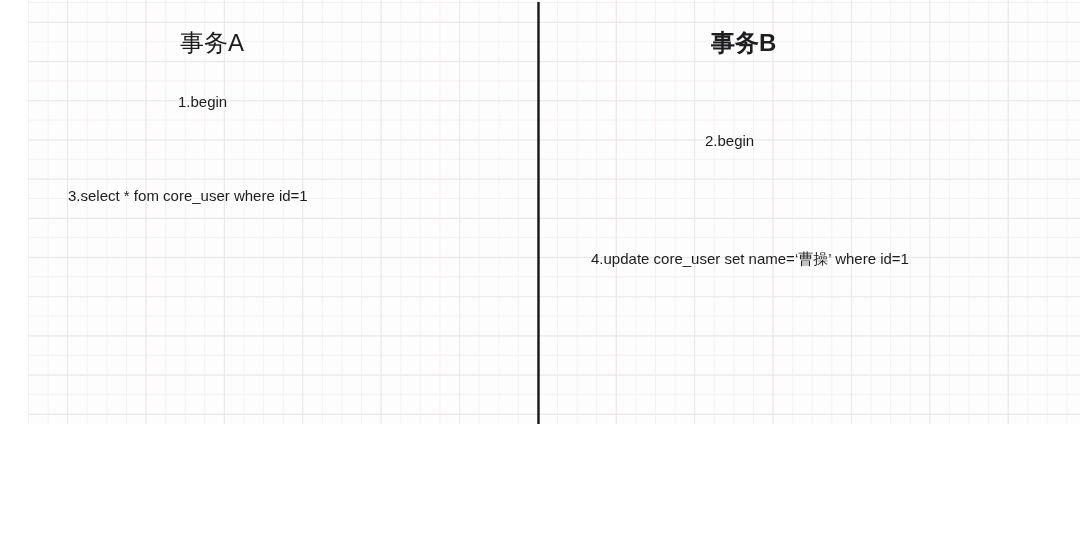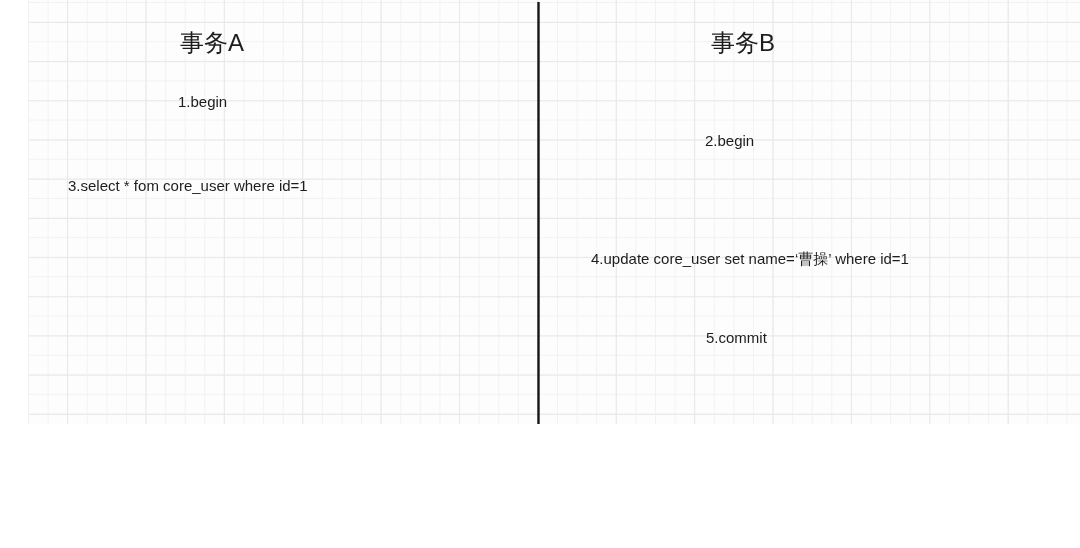--- a/index.html
+++ b/index.html
@@ -50,39 +50,38 @@
   .timeline {
     position: absolute;
     left: 499px;
     top: 0;
     width: 24px;
     height: 548px;
   }
   
   .pos-title-a { left: 152px; top: 29px; }
   .pos-a-begin { left: 150px; top: 88px; }
-  .pos-a-select1 { left: 40px; top: 172px; }
+  .pos-a-select1 { left: 40px; top: 182px; }
   .pos-a-select2 { left: 36px; top: 361px; }
-  .pos-title-b { left: 683px; top: 29px; }
+  .pos-title-b { left: 683px; top: 29px; font-weight: bold; }
   .pos-b-begin { left: 677px; top: 127px; }
   .pos-b-update { left: 563px; top: 245px; }
   .pos-b-commit { left: 678px; top: 324px; }
 </style>
 </head>
 <body>
 
 <div class="canvas">
 
   <div class="txt title pos-title-a">事务A</div>
   <div class="txt pos-a-begin">1.begin</div>
   <div class="txt pos-a-select1">3.select * fom core_user where id=1</div>
 
   <div class="txt title pos-title-b">事务B</div>
   <div class="txt pos-b-begin">2.begin</div>
   <div class="txt pos-b-update">4.update core_user set name=‘曹操’ where id=1</div>
-  <div class="txt pos-b-commit">5.commit</div>
 
   <svg class="timeline" viewBox="0 0 24 548" aria-hidden="true">
     <line x1="11.5" y1="2" x2="11.5" y2="515" stroke="var(--arrow)" stroke-width="2.4"></line>
     <path d="M11.5 533 L0.5 511.5 L11.5 517.5 L22.5 511.5 Z" fill="var(--arrow)"></path>
   </svg>
 
 </div>
 
 </body></html>

